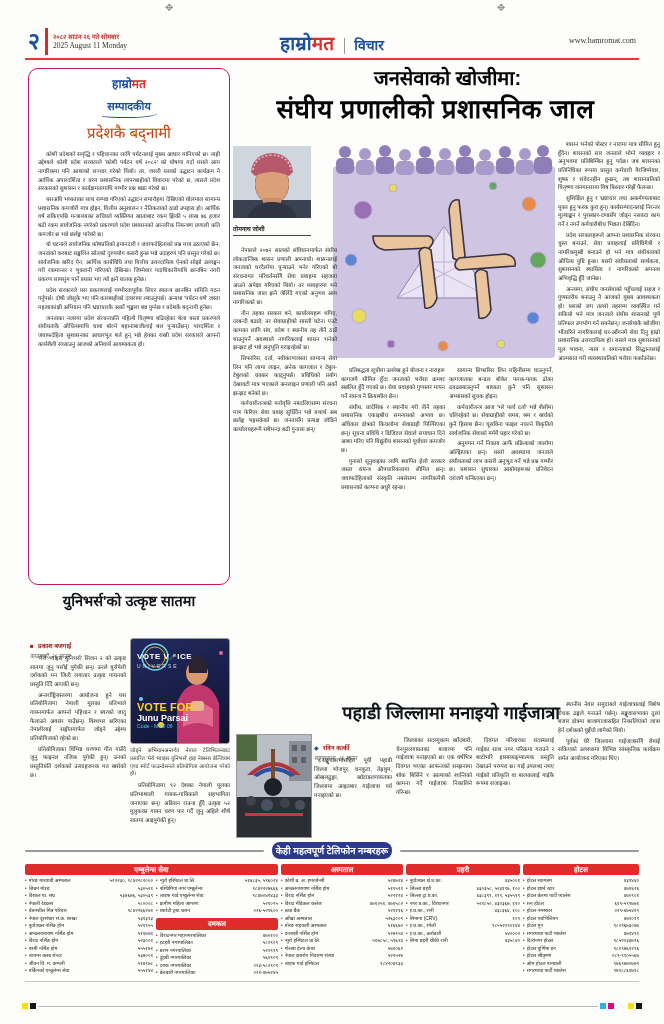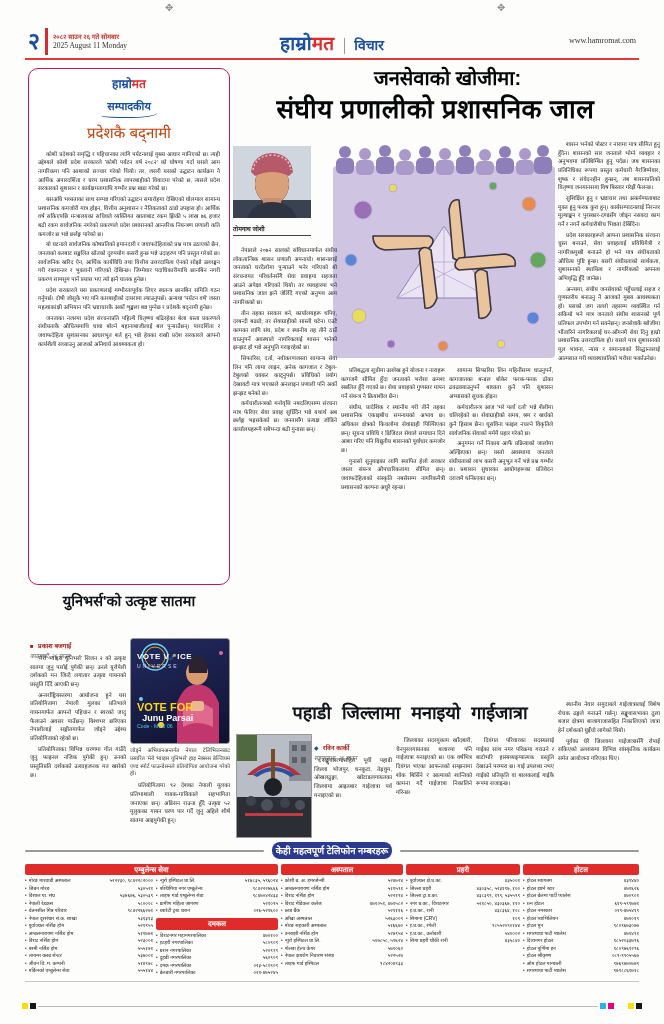--- a/index.html
+++ b/index.html
@@ -37,21 +37,21 @@
   .byline-loc{font-size:5.6px;font-style:italic;color:#555;}
   .bullet-di{color:#1a4e9e;font-size:6px;}
   .g-head{font-size:18px;font-weight:bold;color:#101418;}
   .photo-frame{border:1px solid #999;}
   .caption{font-size:5.4px;color:#333;line-height:1.45;text-align:justify;}
   
   .poster{background:linear-gradient(160deg,#232a5e 0%,#151a40 70%,#0e1230 100%);border-radius:3px;position:relative;overflow:hidden;}
   .poster-t1{color:#fff;font-weight:bold;font-size:8px;letter-spacing:.5px;}
   .poster-t2{color:#cfd6ff;font-size:5px;letter-spacing:2px;}
   .poster-vote{color:#ffd41d;font-weight:bold;font-size:11px;text-align:right;}
-  .poster-name{color:#fff;font-weight:bold;font-size:9px;text-align:right;}
+  .poster-name{color:#fff;font-weight:bold;font-size:9px;}
   .poster-code{color:#53c8f0;font-size:5.2px;}
   
   .tbl-title{background:#2b3990;color:#fff;font-weight:bold;font-size:9.5px;border-radius:8px;padding:2px 4px;display:inline-block;}
   .tbl-line{height:2px;background:#9a9a9a;border-radius:2px;}
   .grp-head{background:#e02b2b;color:#fff;font-weight:bold;font-size:7px;text-align:center;border-radius:2px;padding:1px 0;margin-bottom:2px;}
   .tcol{font-size:4.9px;line-height:1.45;}
   .prow{display:flex;gap:2px;white-space:nowrap;overflow:hidden;align-items:baseline;}
   .prow .bu{color:#333;font-size:4.5px;}
   .prow .nm{flex:1 1 auto;overflow:hidden;color:#222;}
   .prow .vv{color:#222;}
@@ -234,21 +234,21 @@
       <div class="poster-code">Code - MVU 06</div>
     </div>
   </div>
   <div class="caption" style="margin-top:3px;">जोड्ने अभियानअन्तर्गत नेपाल टेलिभिजनबाट प्रसारित 'मेरो भ्वाइस युनिभर्स' हाइ नेक्सस बेल्जियम एण्ड स्पोर्ट फाउन्डेसनले प्रतियोगिता आयोजना गरेको हो।</div>
   <div class="bodytext" style="margin-top:3px;height:52px;">
 
   <p>प्रतियोगितामा ९२ देशका नेपाली मूलका प्रतिभाशाली गायक-गायिकाले सहभागिता जनाएका छन्। अडिसन राउन्ड हुँदै उत्कृष्ट ५२ मुलुकका गायन चरण पार गर्दै जुनु अहिले शीर्ष सातमा आइपुगेकी हुन्।</p>
     </div>
 </div>
 
-<div class="abs g-head" style="left:248px;top:700px;width:324px;text-align:center;font-family:Liberation Mono, monospace;">पहाडी जिल्लामा मनाइयो गाईजात्रा</div>
+<div class="abs g-head" style="left:236px;top:700px;width:324px;text-align:right;">पहाडी जिल्लामा मनाइयो गाईजात्रा</div>
 
 <svg class="abs photo-frame" style="left:236px;top:734px;" width="74" height="102">
   <rect x="0" y="0" width="74" height="102" fill="#b9bec6"></rect>
   <rect x="0" y="0" width="20" height="26" fill="#51693f"></rect>
   <rect x="52" y="6" width="22" height="40" fill="#8b8f98"></rect>
   <rect x="55" y="10" width="5" height="6" fill="#5d6169"></rect>
     <rect x="64" y="10" width="5" height="6" fill="#5d6169"></rect>
   <rect x="55" y="22" width="5" height="6" fill="#5d6169"></rect>
     <rect x="64" y="22" width="5" height="6" fill="#5d6169"></rect>
   <path d="M10,40 Q37,14 64,40 L58,40 Q37,22 16,40 Z" fill="#b3303c"></path>

